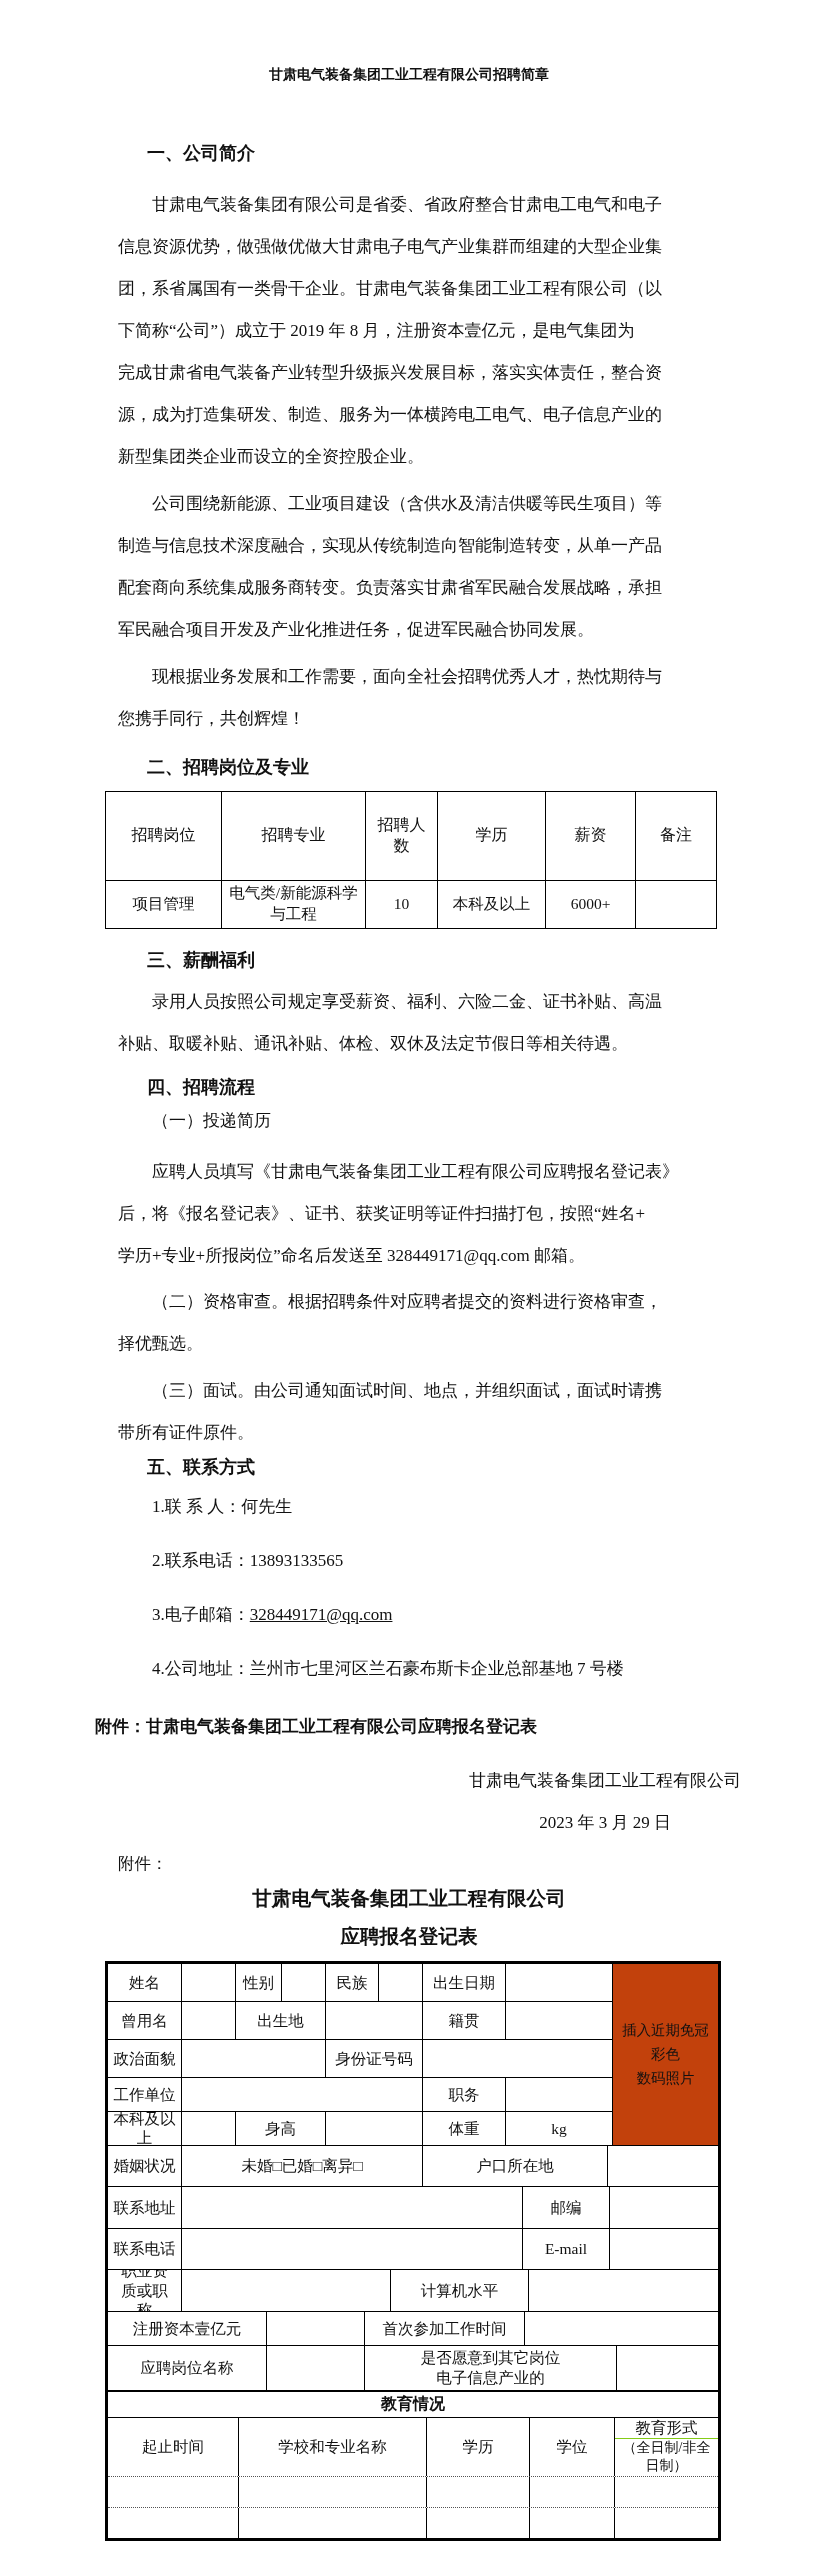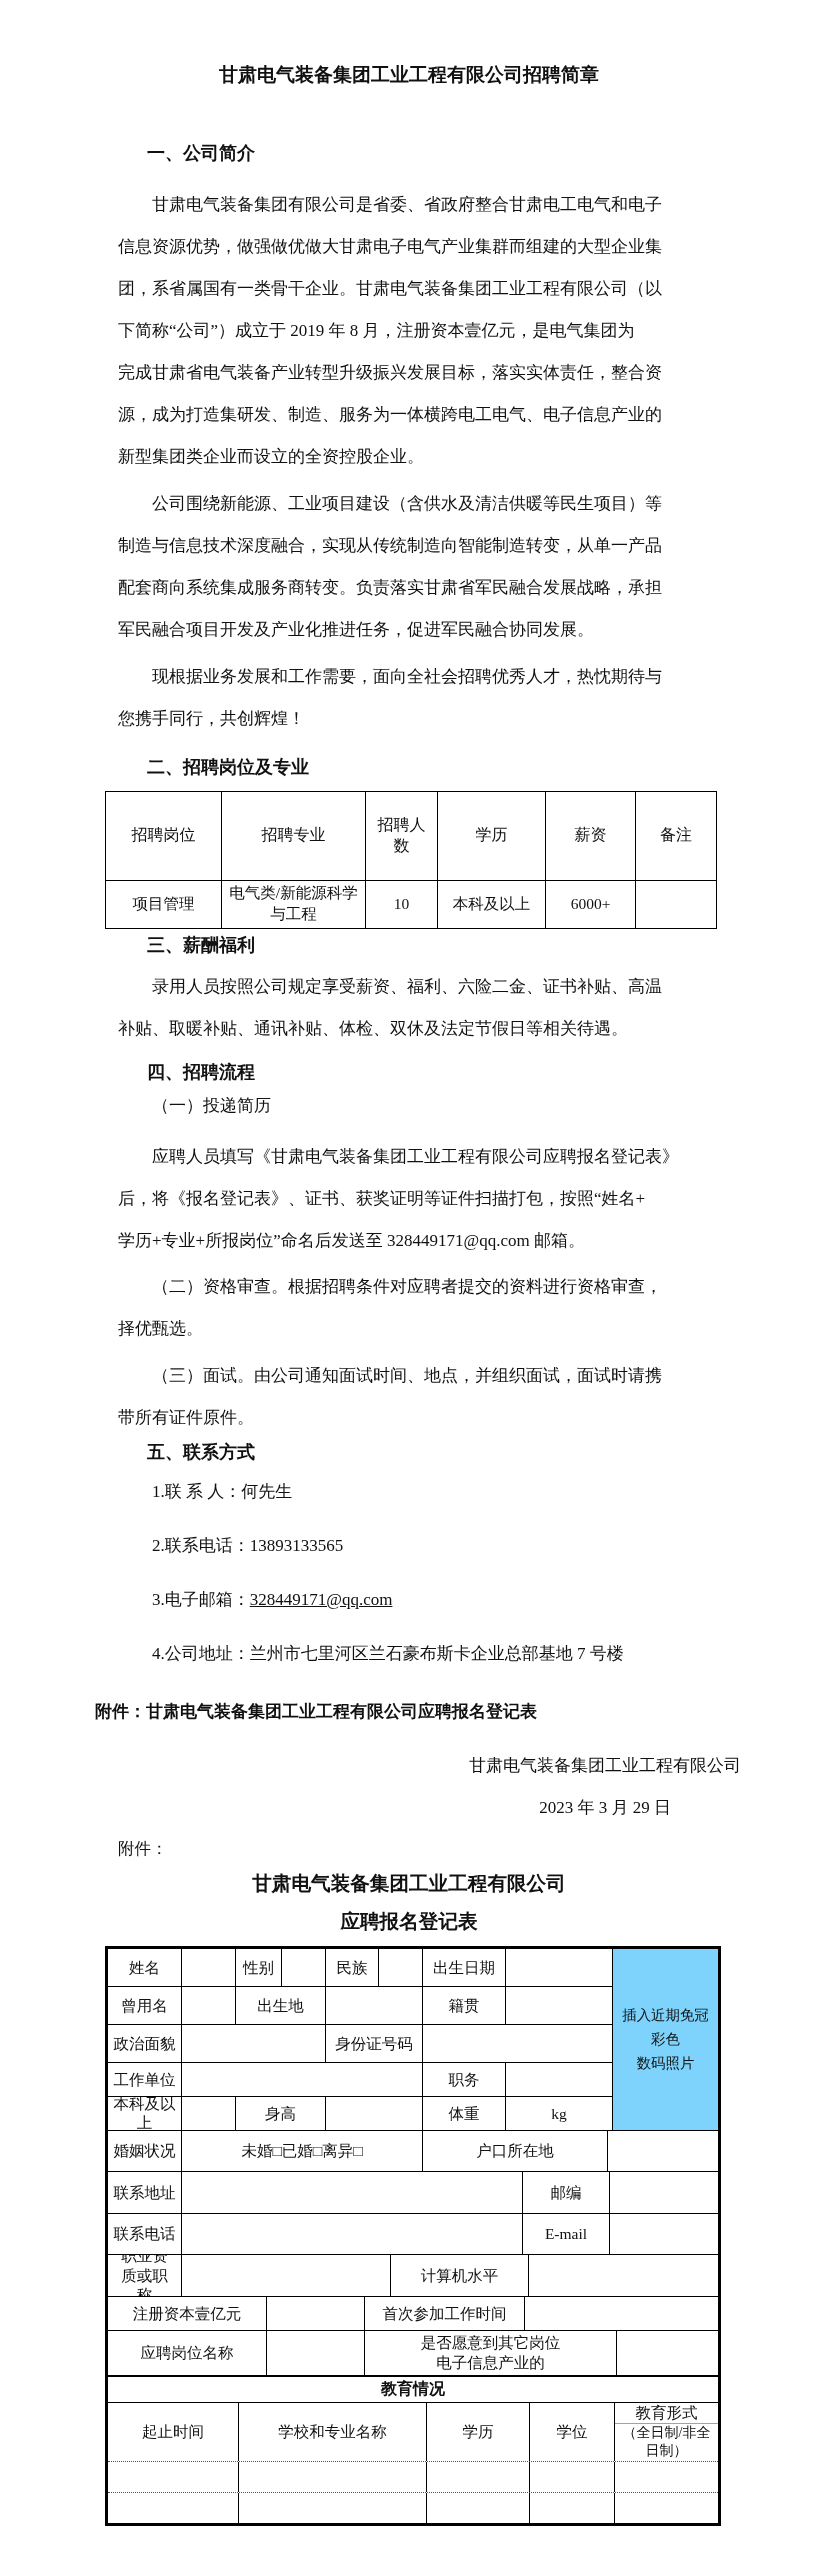--- a/index.html
+++ b/index.html
@@ -1,19 +1,19 @@
 <!DOCTYPE html>
 <html style="font-size:8.2px"><head>
 <meta charset="utf-8">
 <style>
   html,body{margin:0;padding:0;background:#f2f2f2;}
   #page{position:relative;width:818px;height:3715px;background:#fff;overflow:hidden;
         outline:0.5px solid #c9c9c9;font-family:"Liberation Serif","DejaVu Serif",serif;color:#111;}
   .doc-title{margin-top:58px;height:33px;line-height:33px;text-align:center;
-             font-family:"Liberation Sans","DejaVu Sans",sans-serif;font-weight:bold;font-size:19px;}
+             font-family:"Liberation Sans","DejaVu Sans",sans-serif;font-weight:bold;font-size:14px;}
   .hd{margin-left:147px;height:26px;line-height:26px;font-size:18px;font-weight:bold;
       font-family:"Liberation Sans","DejaVu Sans",sans-serif;}
   .para{margin-left:118px;width:582px;}
   .bl{font-size:17px;height:42px;line-height:42px;white-space:nowrap;}
   .cl{margin-left:152px;font-size:17px;height:54px;line-height:54px;white-space:nowrap;}
   .u{text-decoration:underline;}
   .attach-note{margin-left:95px;font-size:17px;font-weight:bold;height:42px;line-height:42px;}
   .sig{ text-align:right;padding-right:77px;font-size:17px;height:42px;line-height:42px;}
   .sigdate{text-align:right;padding-right:147px;font-size:17px;height:42px;line-height:42px;}
   .attach-label{margin-left:118px;font-size:16.5px;height:31px;line-height:31px;}
@@ -29,21 +29,21 @@
   .fr{display:grid;border-top:1px solid #000;}
   .fr.first{border-top:none;}
   .fc{border-left:1px solid #000;display:flex;align-items:center;justify-content:center;
       text-align:center;font-size:15.5px;line-height:19.6px;overflow:hidden;}
   .fc.cfirst{border-left:none;}
   .fsec{border-top:2.6px solid #000;display:flex;align-items:center;justify-content:center;
         font-size:16px;font-weight:bold;}
   .dot{border-top:1px dotted #555;}
   .photo-box{position:absolute;top:0;right:0;width:106px;height:181px;border-left:1px solid #000;
              box-sizing:border-box;display:flex;flex-direction:column;align-items:center;justify-content:center;
-             font-size:14.4px;line-height:24px;background:#7dd3fc;}
+             font-size:14.4px;line-height:24px;background:#c2410c;}
   .eduform{display:flex;flex-direction:column;align-items:stretch;justify-content:center;padding:0;}
   .eduform .top{border-bottom:1px solid #84cc16;height:27px;display:flex;align-items:center;justify-content:center;}
   .eduform .bot{flex:1;display:flex;align-items:center;justify-content:center;padding:0 7.2px;font-size:14px;line-height:18.5px;text-align:center;}
 </style>
 </head>
 <body>
 
 <div id="page">
 
   <div class="doc-title">甘肃电气装备集团工业工程有限公司招聘简章</div>
@@ -94,21 +94,21 @@
       <td>项目管理</td>
       <td>电气类/新能源科学与工程</td>
       <td>10</td>
       <td>本科及以上</td>
       <td>6000+</td>
       <td></td>
     </tr>
   </tbody>
     </table>
 
-  <div class="hd" style="margin-top:3px;">三、薪酬福利</div>
+  <div class="hd" style="margin-top:18px;">三、薪酬福利</div>
   <div class="para" style="margin-top:8.2px;">
     <div class="bl">　　录用人员按照公司规定享受薪资、福利、六险二金、证书补贴、高温</div>
     <div class="bl">补贴、取暖补贴、通讯补贴、体检、双休及法定节假日等相关待遇。</div>
   </div>
 
   <div class="hd" style="margin-top:9.3px;">四、招聘流程</div>
   <div class="para">
     <div class="bl">　　（一）投递简历</div>
   </div>
   <div class="para" style="margin-top:9.3px;">

